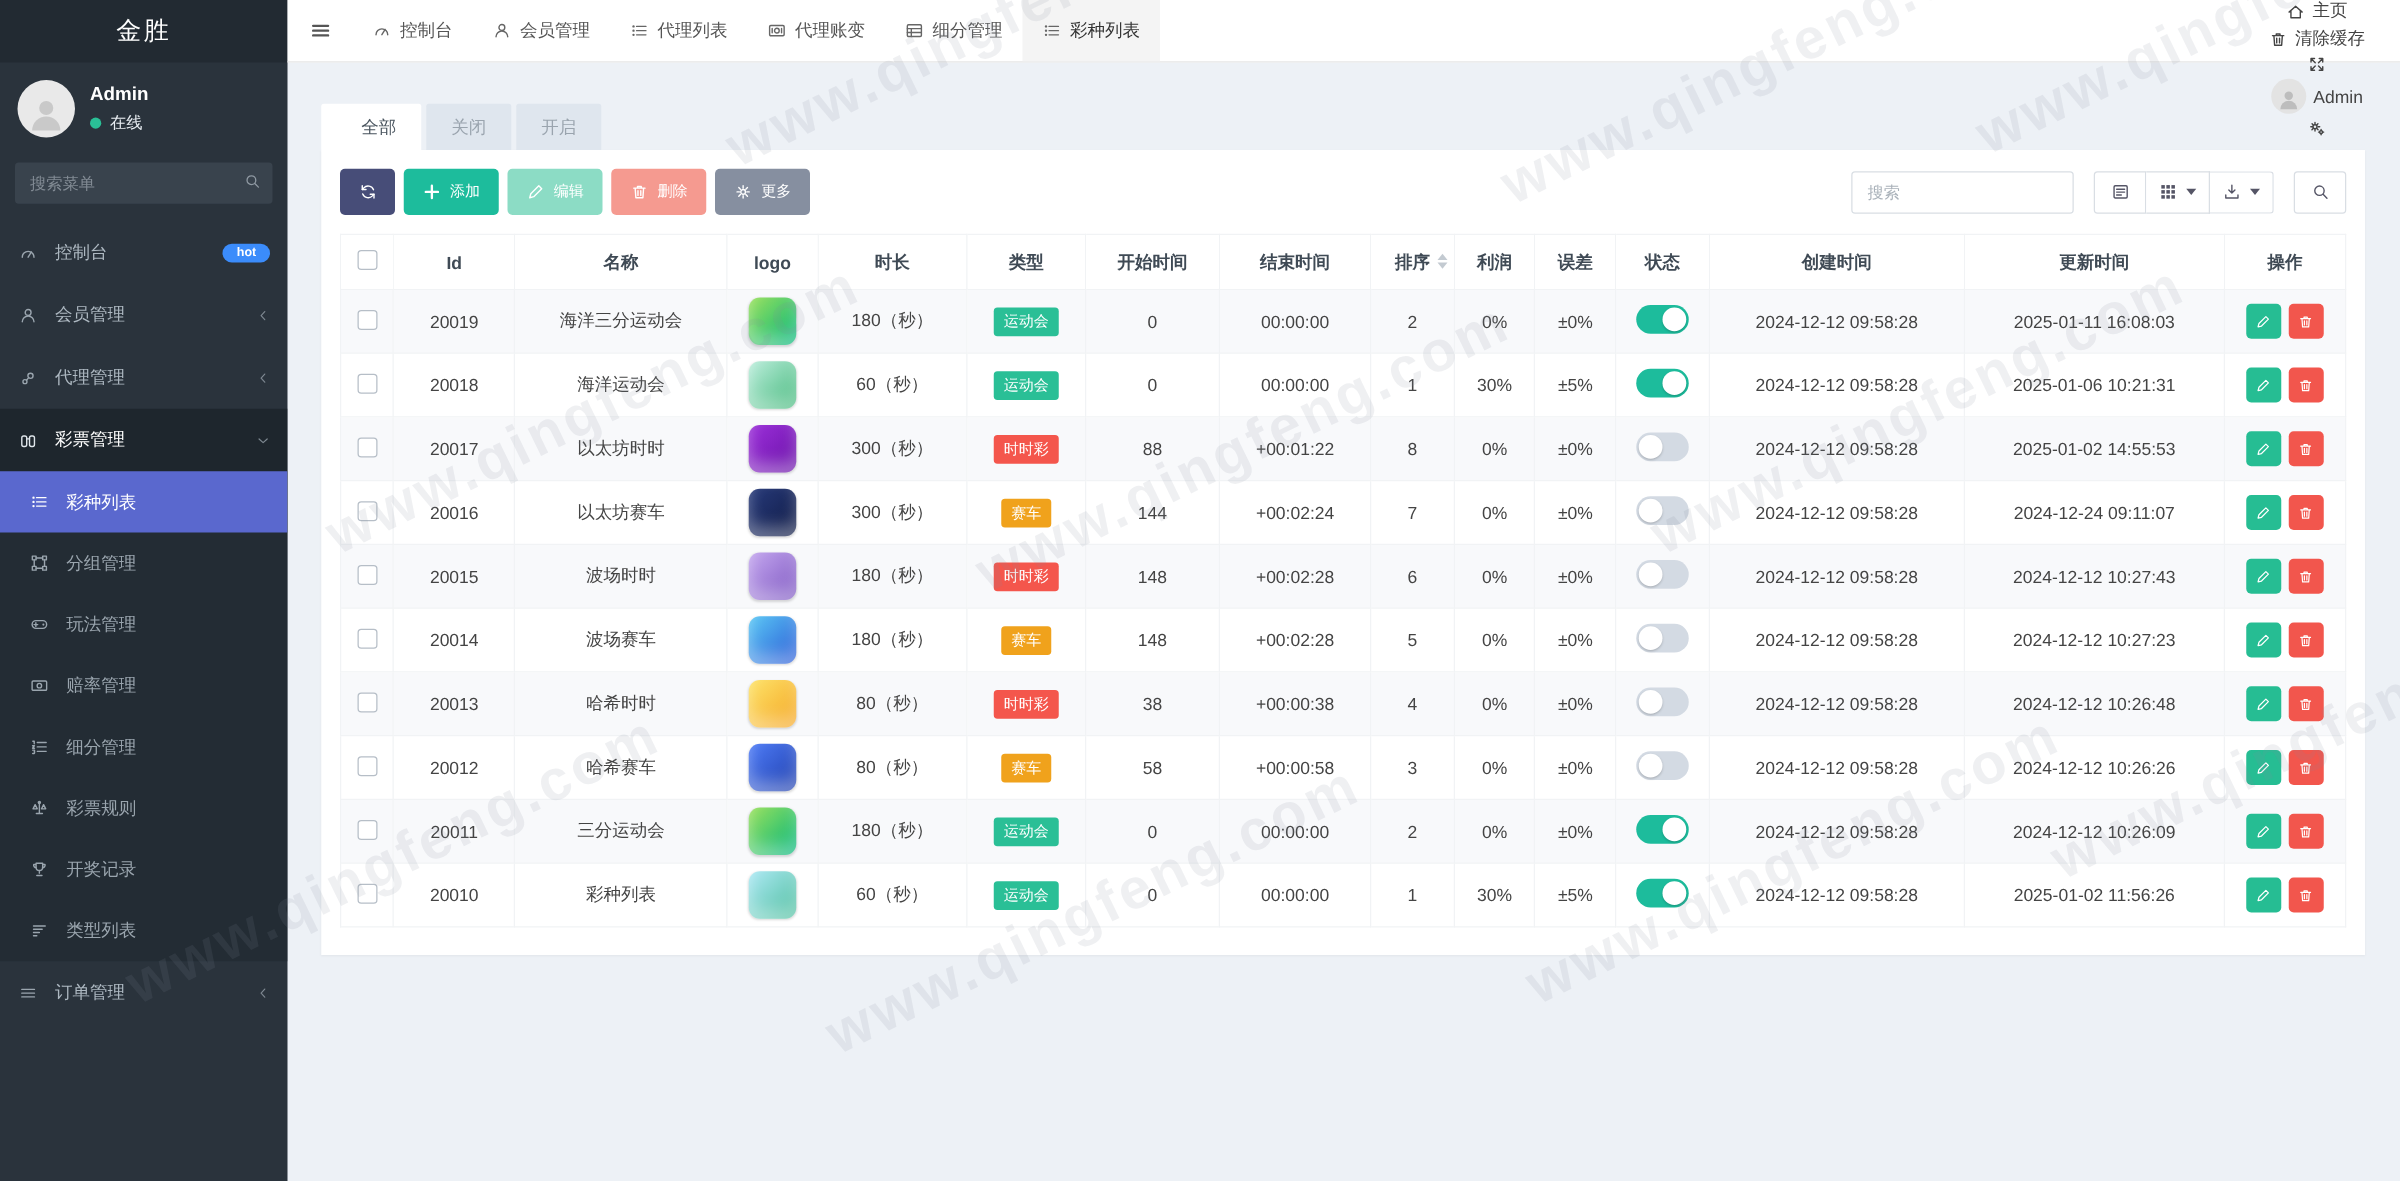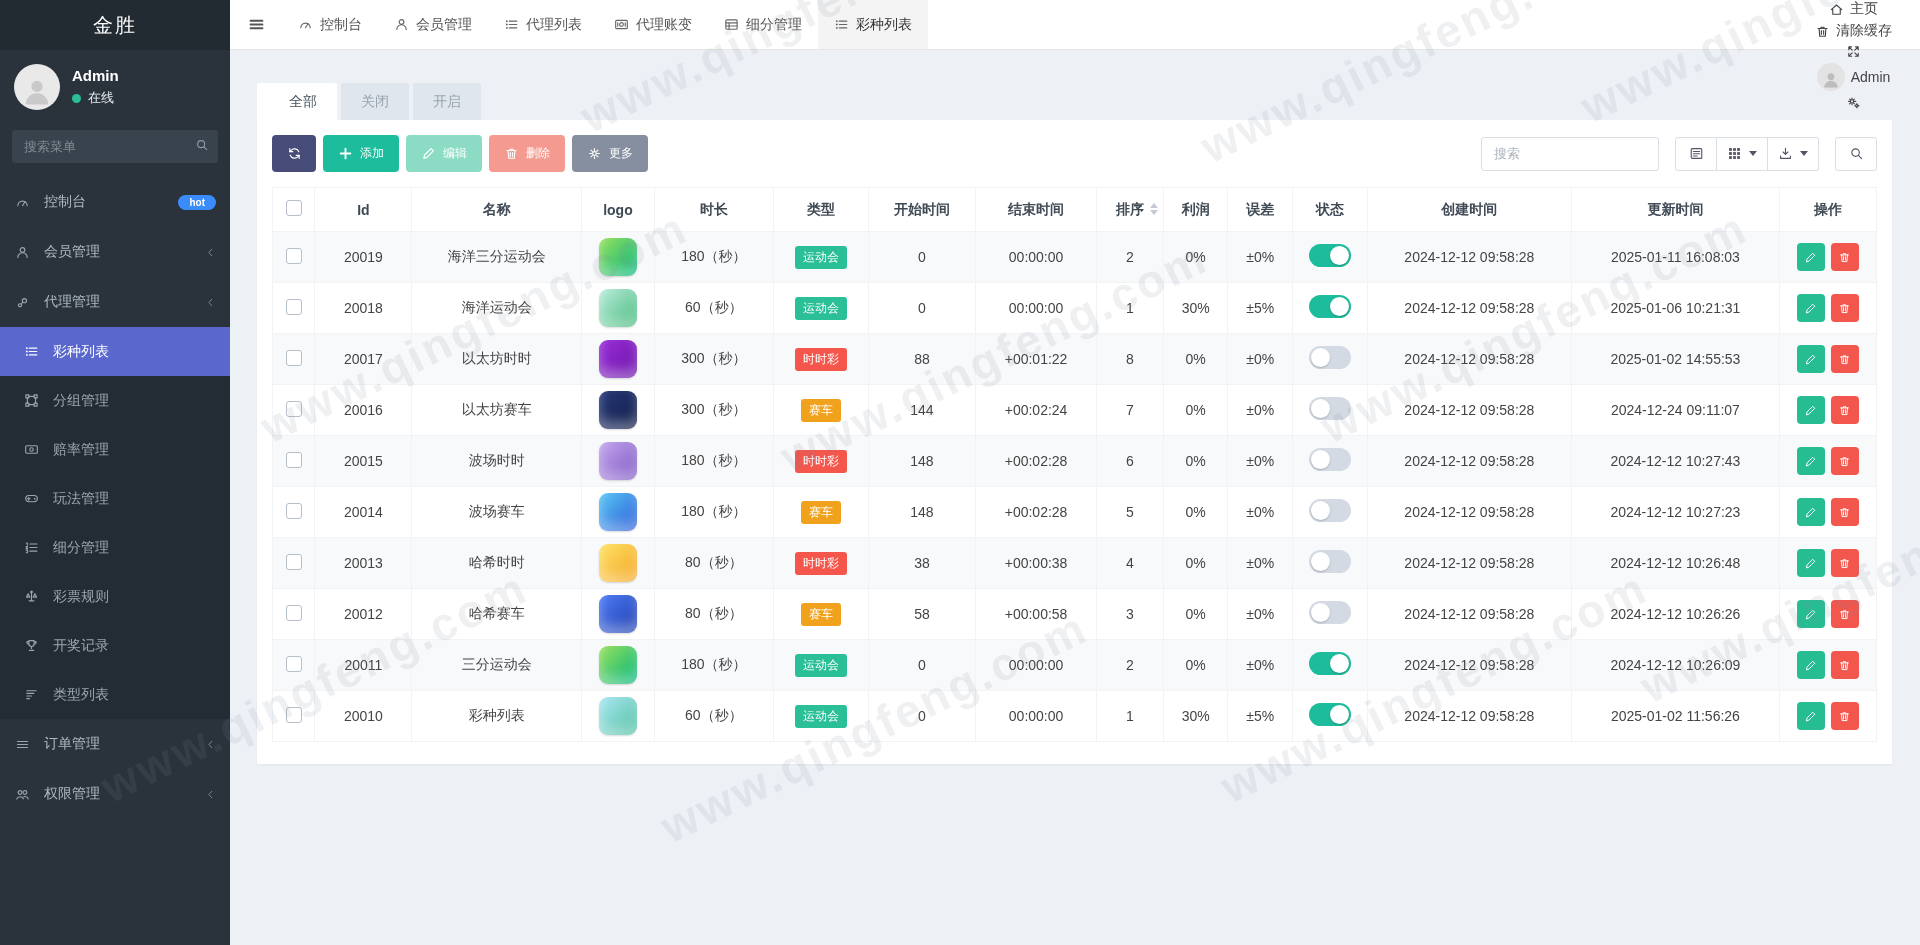--- a/index.html
+++ b/index.html
@@ -187,20 +187,35 @@
               <path d="M6.6 9.8 8.5 7.6"></path>
             </svg>
           </span>
           <span>代理管理</span>
           <span class="chev">
             <svg class="ic" width="13" height="13" viewBox="0 0 16 16" fill="none" stroke="currentColor" stroke-width="1.2" stroke-linecap="round" stroke-linejoin="round">
               <path d="M9.6 4 6 8l3.6 4"></path>
             </svg>
           </span>
         </div>
+        <div class="menu-item parent-open">
+          <span class="mi-icon">
+            <svg class="ic" width="15" height="15" viewBox="0 0 16 16" fill="none" stroke="currentColor" stroke-width="1.2" stroke-linecap="round" stroke-linejoin="round">
+              <rect x="2.6" y="4" width="4.2" height="9" rx="1.6"></rect>
+              <rect x="9.2" y="4" width="4.2" height="9" rx="1.6"></rect>
+              <path d="M6.8 6.5h2.4"></path>
+            </svg>
+          </span>
+          <span>彩票管理</span>
+          <span class="chev">
+            <svg class="ic" width="13" height="13" viewBox="0 0 16 16" fill="none" stroke="currentColor" stroke-width="1.2" stroke-linecap="round" stroke-linejoin="round">
+              <path d="M4 6.4 8 10l4-3.6"></path>
+            </svg>
+          </span>
+        </div>
         <div class="submenu">
           <div class="menu-item active">
             <span class="mi-icon">
               <svg class="ic" width="15" height="15" viewBox="0 0 16 16" fill="none" stroke="currentColor" stroke-width="1.2" stroke-linecap="round" stroke-linejoin="round">
                 <path d="M5.6 4.4h8M5.6 8h8M5.6 11.6h8"></path>
                 <circle cx="3" cy="4.4" r="1" fill="currentColor" stroke="none"></circle>
                 <circle cx="3" cy="8" r="1" fill="currentColor" stroke="none"></circle>
                 <circle cx="3" cy="11.6" r="1" fill="currentColor" stroke="none"></circle>
               </svg>
             </span>
@@ -214,35 +229,35 @@
                 <rect x="2" y="10.8" width="3.2" height="3.2"></rect>
                 <rect x="10.8" y="10.8" width="3.2" height="3.2"></rect>
                 <path d="M5.2 3.6h5.6M3.6 5.2v5.6M12.4 5.2v5.6M5.2 12.4h5.6"></path>
               </svg>
             </span>
             <span>分组管理</span>
           </div>
           <div class="menu-item">
             <span class="mi-icon">
               <svg class="ic" width="15" height="15" viewBox="0 0 16 16" fill="none" stroke="currentColor" stroke-width="1.2" stroke-linecap="round" stroke-linejoin="round">
-                <rect x="1.8" y="4" width="12.4" height="8" rx="1"></rect>
-                <circle cx="8" cy="8" r="1.9"></circle>
-              </svg>
-            </span>
-            <span>赔率管理</span>
-          </div>
-          <div class="menu-item">
-            <span class="mi-icon">
-              <svg class="ic" width="15" height="15" viewBox="0 0 16 16" fill="none" stroke="currentColor" stroke-width="1.2" stroke-linecap="round" stroke-linejoin="round">
                 <rect x="1.8" y="4.8" width="12.4" height="6.6" rx="3.3"></rect>
                 <path d="M5 6.6v3.2M3.4 8.2h3.2"></path>
                 <circle cx="11.4" cy="8.2" r=".9" fill="currentColor" stroke="none"></circle>
               </svg>
             </span>
             <span>玩法管理</span>
+          </div>
+          <div class="menu-item">
+            <span class="mi-icon">
+              <svg class="ic" width="15" height="15" viewBox="0 0 16 16" fill="none" stroke="currentColor" stroke-width="1.2" stroke-linecap="round" stroke-linejoin="round">
+                <rect x="1.8" y="4" width="12.4" height="8" rx="1"></rect>
+                <circle cx="8" cy="8" r="1.9"></circle>
+              </svg>
+            </span>
+            <span>赔率管理</span>
           </div>
           <div class="menu-item">
             <span class="mi-icon">
               <svg class="ic" width="15" height="15" viewBox="0 0 16 16" fill="none" stroke="currentColor" stroke-width="1.2" stroke-linecap="round" stroke-linejoin="round">
                 <path d="M6.2 4.2h7.6M6.2 8h7.6M6.2 11.8h7.6"></path>
                 <path d="M2.4 3.2h1.2v2.2M2.2 7h1.6L2.2 9.2h1.6M2.3 10.8h1.3a.9.9 0 0 1 0 1.4.9.9 0 0 1 0 1.4H2.3"></path>
               </svg>
             </span>
             <span>细分管理</span>
           </div>
@@ -272,35 +287,20 @@
             <span>类型列表</span>
           </div>
         </div>
         <div class="menu-item">
           <span class="mi-icon">
             <svg class="ic" width="15" height="15" viewBox="0 0 16 16" fill="none" stroke="currentColor" stroke-width="1.2" stroke-linecap="round" stroke-linejoin="round">
               <path d="M2.6 4.8h10.8M2.6 8h10.8M2.6 11.2h10.8"></path>
             </svg>
           </span>
           <span>订单管理</span>
-          <span class="chev">
-            <svg class="ic" width="13" height="13" viewBox="0 0 16 16" fill="none" stroke="currentColor" stroke-width="1.2" stroke-linecap="round" stroke-linejoin="round">
-              <path d="M9.6 4 6 8l3.6 4"></path>
-            </svg>
-          </span>
-        </div>
-        <div class="menu-item">
-          <span class="mi-icon">
-            <svg class="ic" width="15" height="15" viewBox="0 0 16 16" fill="none" stroke="currentColor" stroke-width="1.2" stroke-linecap="round" stroke-linejoin="round">
-              <circle cx="5.4" cy="5.8" r="2"></circle>
-              <circle cx="10.6" cy="5.8" r="2"></circle>
-              <path d="M1.8 12.8a4 4 0 0 1 7.2-.2M9.4 10.4a4 4 0 0 1 4.8 2.4"></path>
-            </svg>
-          </span>
-          <span>权限管理</span>
           <span class="chev">
             <svg class="ic" width="13" height="13" viewBox="0 0 16 16" fill="none" stroke="currentColor" stroke-width="1.2" stroke-linecap="round" stroke-linejoin="round">
               <path d="M9.6 4 6 8l3.6 4"></path>
             </svg>
           </span>
         </div>
       </nav>
   </aside>
 
   <div class="main">

